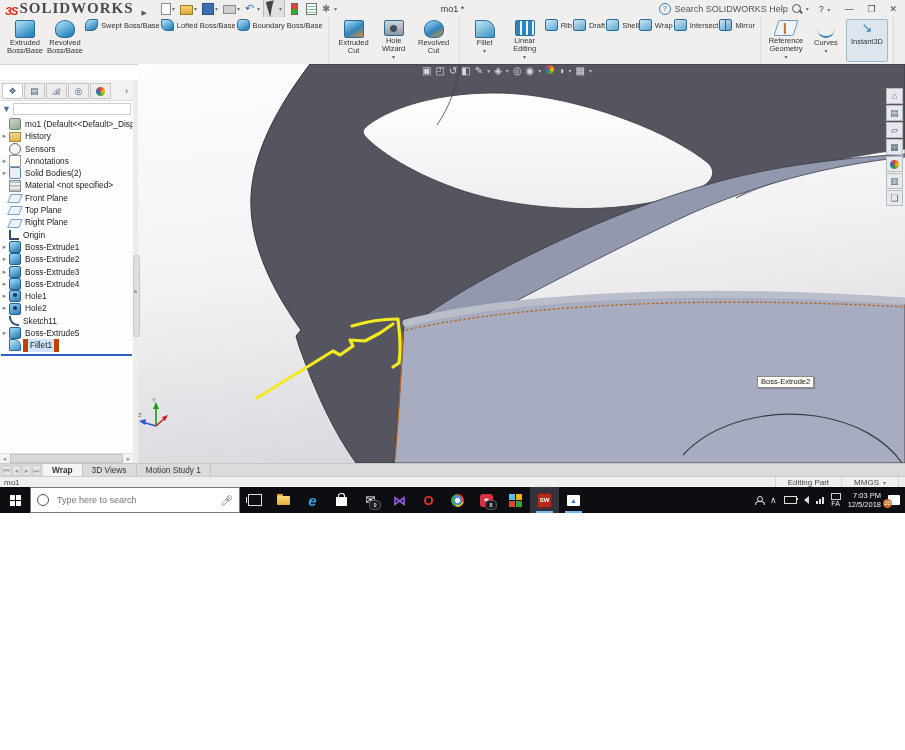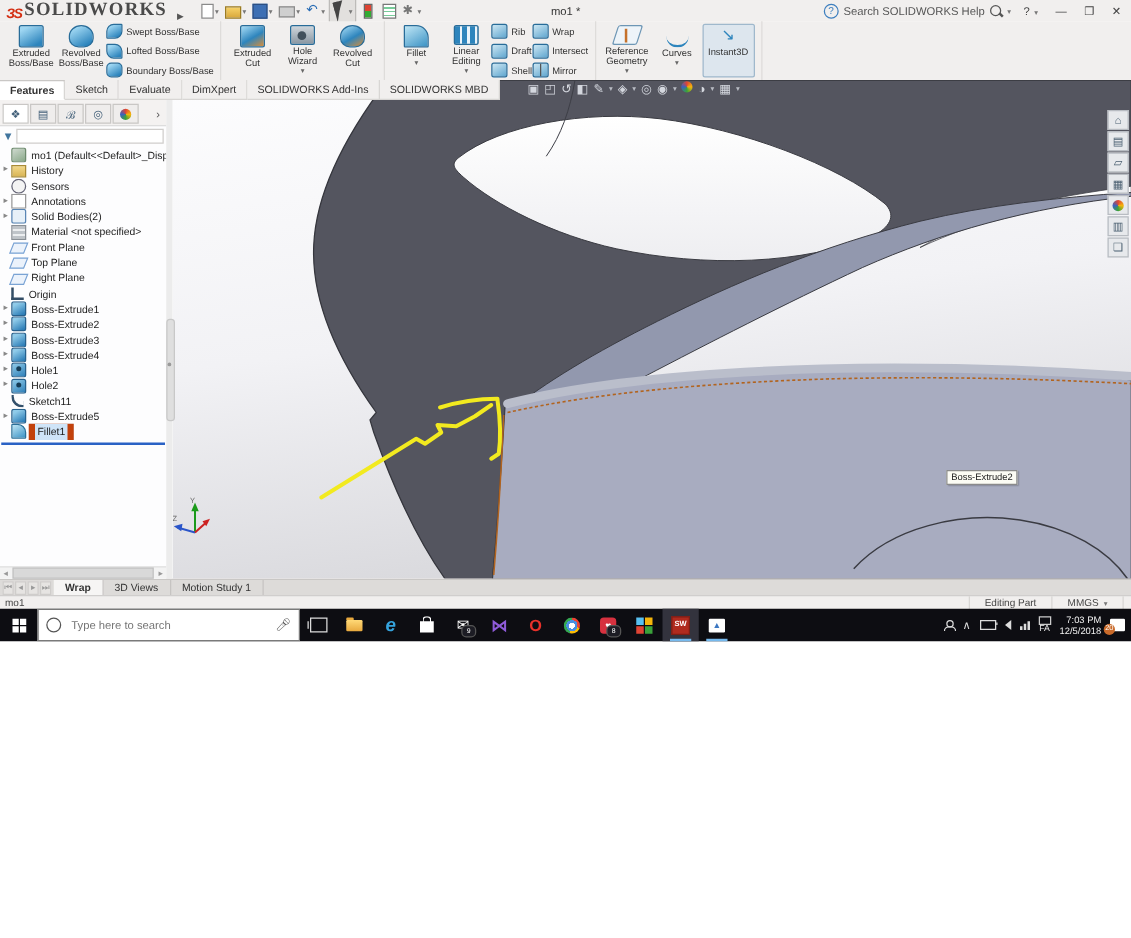--- a/index.html
+++ b/index.html
@@ -32,21 +32,21 @@
   .i-options-gear-icon{color:#777;font-size:10px;line-height:11px;}
   .i-help-circle-icon{display:inline-block;width:10px;height:10px;border-radius:50%;border:1px solid #3d7fbf;color:#3d7fbf;font-size:8px;line-height:10px;text-align:center;}
   .i-magnifier-icon{display:inline-block;width:7px;height:7px;border:1.5px solid #555;border-radius:50%;position:relative;}
   .i-magnifier-icon::after{content:"";position:absolute;left:6px;top:6px;width:4px;height:1.5px;background:#555;transform:rotate(45deg);}
   
   #ribbon{position:absolute;left:0;top:17px;width:905px;height:47px;background:#f1efee;border-bottom:1px solid #d7d5d3;display:flex;}
   .rgroup{display:flex;align-items:stretch;padding:2px 5px;border-right:1px solid #dedcda;}
   .rbig{display:flex;flex-direction:column;align-items:center;justify-content:flex-start;width:38px;padding:1px 1px;font-size:7.5px;line-height:8px;text-align:center;color:#333;}
   .rbig.pressed{background:#dde6ee;border:1px solid #9fb8cc;border-radius:2px;}
   .rbig .lbl{margin-top:1px;}
-  .rstack{display:flex;flex-direction:column;justify-content:space-between;gap:1px;}
+  .rstack{display:flex;flex-direction:row;justify-content:space-between;gap:1px;}
   .rsmall{display:flex;align-items:center;gap:3px;height:12px;font-size:7.5px;color:#333;white-space:nowrap;}
   .rcaret{font-size:6px;color:#666;}
   
   .ri{display:inline-block;width:18px;height:16px;border-radius:2px;background:linear-gradient(150deg,#9ed6f2 15%,#2e85bd 85%);border:1px solid #286c99;position:relative;}
   .ri.sm{width:11px;height:10px;}
   .i-revolved-boss-icon,.i-revolved-cut-icon{border-radius:50% 50% 40% 40%;}
   .i-extruded-cut-icon,.i-revolved-cut-icon,.i-swept-cut-icon,.i-lofted-cut-icon,.i-boundary-cut-icon{background:linear-gradient(150deg,#9ed6f2 5%,#2e85bd 55%,#d98e3a 100%);}
   .i-hole-wizard-icon{background:linear-gradient(#cfd6dc,#8a97a2);}
   .i-hole-wizard-icon::after{content:"";position:absolute;left:5px;top:4px;width:7px;height:7px;border-radius:50%;background:#41505c;}
   .i-fillet-icon{border-radius:1px 10px 1px 1px;background:linear-gradient(150deg,#bfe6f5,#3d93c5);}
@@ -321,28 +321,20 @@
           <div class="lbl">Curves</div>
           <div class="rcaret">▾</div>
         </div>
         <div class="rbig pressed">
           <span class="ri i-instant3d-icon">↘</span>
           <div class="lbl">Instant3D</div>
         </div>
       </div>
     </div>
 
-  <div id="cmdtabs">
-      <span class="ctab active">Features</span>
-      <span class="ctab">Sketch</span>
-      <span class="ctab">Evaluate</span>
-      <span class="ctab">DimXpert</span>
-      <span class="ctab">SOLIDWORKS Add-Ins</span>
-      <span class="ctab">SOLIDWORKS MBD</span>
-    </div>
 
   <div id="viewport">
     <svg width="767" height="399" viewBox="0 0 767 399">
       <defs>
         <linearGradient id="bgGrad" x1="0" y1="0" x2="0.25" y2="1">
           <stop offset="0" stop-color="#fdfdfe"></stop>
             <stop offset="0.55" stop-color="#f2f2f5"></stop>
             <stop offset="1" stop-color="#dadade"></stop>
         </linearGradient>
         <linearGradient id="bgGrad2" x1="0" y1="0" x2="0" y2="1">

